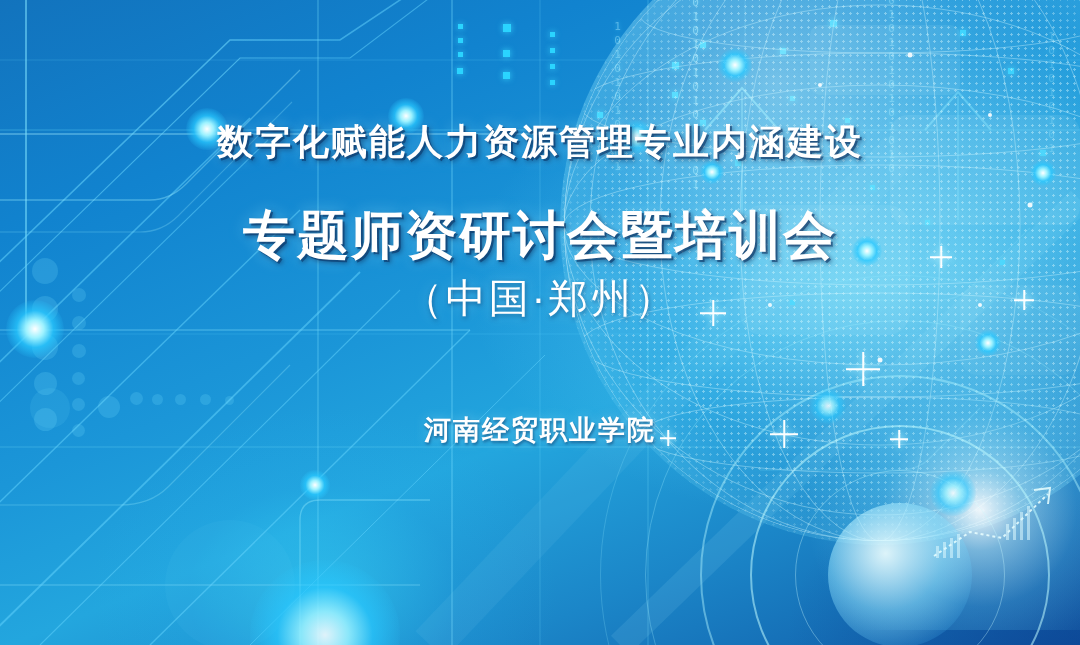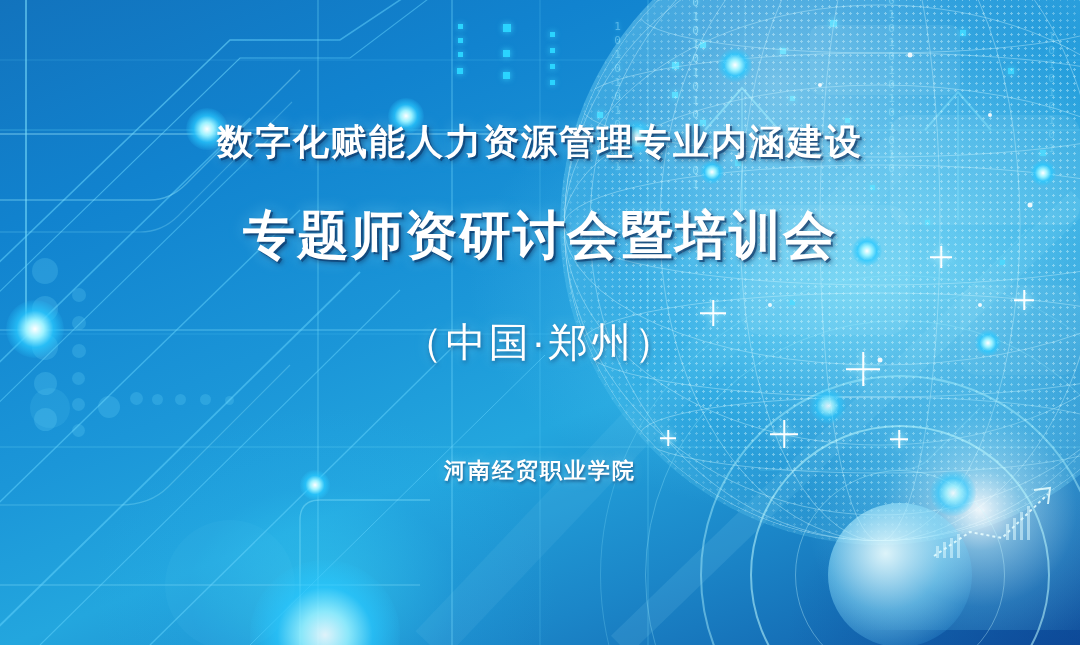--- a/index.html
+++ b/index.html
@@ -68,25 +68,25 @@
   .title-line{
     color:#ffffff;font-weight:700;letter-spacing:2px;white-space:nowrap;
     text-shadow:
       2px 2px 0 rgba(10,45,95,.55),
       3px 3px 5px rgba(5,35,80,.55),
       0 0 16px rgba(160,235,255,.45);
   }
   #title1{font-size:36px;margin-top:118px;}
   #title2{font-size:52px;margin-top:34px;}
   #subtitle{
-    margin-top:44px;font-size:40px;font-weight:400;color:#ffffff;letter-spacing:3px;white-space:nowrap;
+    font-size:40px;font-weight:400;color:#ffffff;letter-spacing:3px;white-space:nowrap;
     text-shadow:1px 2px 4px rgba(8,45,95,.5),0 0 14px rgba(170,240,255,.4);
   }
   .org{
-    font-size:22px;font-weight:700;color:#ffffff;letter-spacing:2px;white-space:nowrap;
+    font-size:27px;font-weight:700;color:#ffffff;letter-spacing:2px;white-space:nowrap;
     text-shadow:1px 2px 3px rgba(8,45,95,.55),0 0 12px rgba(175,240,255,.4);
   }
   #org1{margin-top:86px;}
   #org2{margin-top:18px;}
 </style>
 </head>
 <body>
 
 <div class="stage">
 

